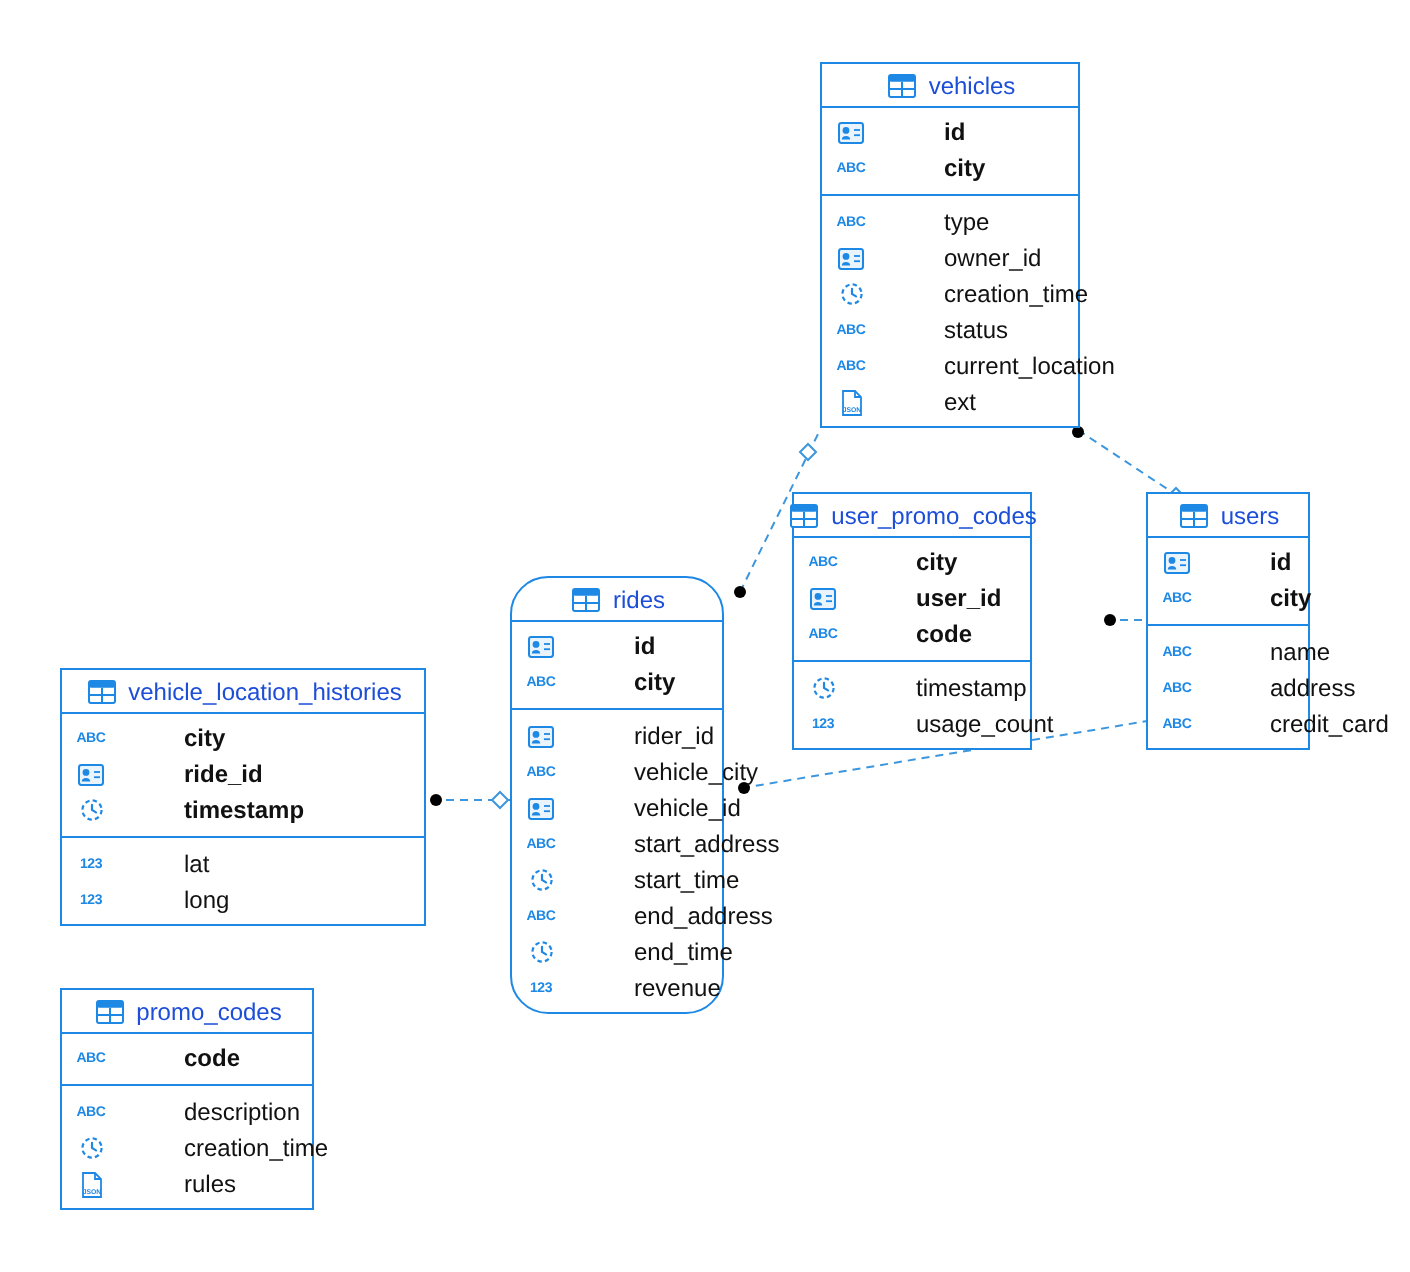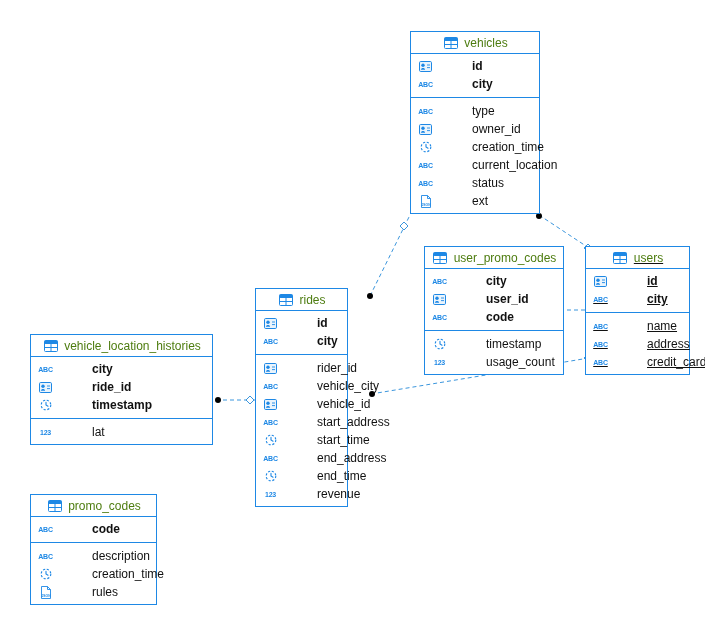--- a/index.html
+++ b/index.html
@@ -25,21 +25,21 @@
     border: 1px solid var(--accent, #1e88e5);
     font-size: 12px;
     color: #111111;
   }
   .entity-header {
     display: flex; align-items: center; justify-content: center;
     gap: 5px; height: 22px; padding: 0 6px;
     border-bottom: 1px solid var(--accent, #1e88e5);
     white-space: nowrap;
   }
-  .entity-title { color: #4d7c0f; }
+  .entity-title { color: #1d4ed8; }
   .sec { padding: 3px 0 4px; }
   .sec.keys { border-bottom: 1px solid var(--accent, #1e88e5); }
   .sec.cols { padding: 4px 0 3px; }
   .row {
     display: flex; align-items: center; gap: 5px;
     height: 18px; padding: 0 6px; white-space: nowrap;
   }
   .row.key .col-name { font-weight: bold; }
   .icon {
     width: 17px; flex: 0 0 17px;
@@ -135,39 +135,39 @@
             <span class="icon">
               <svg width="12" height="12" viewBox="0 0 12 12">
                 <circle cx="6" cy="6" r="4.8" fill="#fff" stroke="#1e88e5" stroke-width="1.1" stroke-dasharray="2.2 1.6"></circle>
                 <path d="M6 3.4 L6 6 L8 7.2" fill="none" stroke="#1e88e5" stroke-width="1.1" stroke-linecap="round"></path>
               </svg>
             </span>
             <span class="col-name">creation_time</span>
           </div>
           <div class="row">
             <span class="icon glyph">ABC</span>
+            <span class="col-name">status</span>
+          </div>
+          <div class="row">
+            <span class="icon glyph">ABC</span>
             <span class="col-name">current_location</span>
-          </div>
-          <div class="row">
-            <span class="icon glyph">ABC</span>
-            <span class="col-name">status</span>
           </div>
           <div class="row">
             <span class="icon">
               <svg width="11" height="13" viewBox="0 0 11 13">
                 <path d="M1.5 0.5 H7.5 L10.5 3.5 V12.5 H1.5 Z" fill="#fff" stroke="#1e88e5" stroke-width="0.9"></path>
                 <path d="M7.5 0.5 V3.5 H10.5" fill="none" stroke="#1e88e5" stroke-width="0.9"></path>
                 <text x="6" y="11.2" font-size="3.4" text-anchor="middle" font-weight="bold" fill="#1e88e5">JSON</text>
               </svg>
             </span>
             <span class="col-name">ext</span>
           </div>
         </div>
       </div>
-      <div class="entity" style="left: 424px; top: 246px; width: 140px;">
+      <div class="entity" style="left: 396px; top: 246px; width: 120px;">
         <div class="entity-header">
           <span class="icon">
             <svg width="14" height="12" viewBox="0 0 14 12">
               <rect x="0.5" y="0.5" width="13" height="11" rx="1" fill="#fff" stroke="#1e88e5"></rect>
               <rect x="0.5" y="0.5" width="13" height="3.4" rx="1" fill="#1e88e5"></rect>
               <line x1="7" y1="3.9" x2="7" y2="11.5" stroke="#1e88e5"></line>
               <line x1="0.5" y1="7.5" x2="13.5" y2="7.5" stroke="#1e88e5"></line>
             </svg>
           </span>
           <span class="entity-title">user_promo_codes</span>
@@ -203,21 +203,21 @@
               </svg>
             </span>
             <span class="col-name">timestamp</span>
           </div>
           <div class="row">
             <span class="icon glyph">123</span>
             <span class="col-name">usage_count</span>
           </div>
         </div>
       </div>
-      <div class="entity" style="left: 585px; top: 246px; width: 105px; text-decoration: underline;">
+      <div class="entity" style="left: 573px; top: 246px; width: 82px;">
         <div class="entity-header">
           <span class="icon">
             <svg width="14" height="12" viewBox="0 0 14 12">
               <rect x="0.5" y="0.5" width="13" height="11" rx="1" fill="#fff" stroke="#1e88e5"></rect>
               <rect x="0.5" y="0.5" width="13" height="3.4" rx="1" fill="#1e88e5"></rect>
               <line x1="7" y1="3.9" x2="7" y2="11.5" stroke="#1e88e5"></line>
               <line x1="0.5" y1="7.5" x2="13.5" y2="7.5" stroke="#1e88e5"></line>
             </svg>
           </span>
           <span class="entity-title">users</span>
@@ -248,21 +248,21 @@
           <div class="row">
             <span class="icon glyph">ABC</span>
             <span class="col-name">address</span>
           </div>
           <div class="row">
             <span class="icon glyph">ABC</span>
             <span class="col-name">credit_card</span>
           </div>
         </div>
       </div>
-      <div class="entity" style="left: 255px; top: 288px; width: 93px;">
+      <div class="entity" style="left: 255px; top: 288px; width: 107px; border-radius: 19px;">
         <div class="entity-header">
           <span class="icon">
             <svg width="14" height="12" viewBox="0 0 14 12">
               <rect x="0.5" y="0.5" width="13" height="11" rx="1" fill="#fff" stroke="#1e88e5"></rect>
               <rect x="0.5" y="0.5" width="13" height="3.4" rx="1" fill="#1e88e5"></rect>
               <line x1="7" y1="3.9" x2="7" y2="11.5" stroke="#1e88e5"></line>
               <line x1="0.5" y1="7.5" x2="13.5" y2="7.5" stroke="#1e88e5"></line>
             </svg>
           </span>
           <span class="entity-title">rides</span>
@@ -382,20 +382,24 @@
                 <path d="M6 3.4 L6 6 L8 7.2" fill="none" stroke="#1e88e5" stroke-width="1.1" stroke-linecap="round"></path>
               </svg>
             </span>
             <span class="col-name">timestamp</span>
           </div>
         </div>
         <div class="sec cols">
           <div class="row">
             <span class="icon glyph">123</span>
             <span class="col-name">lat</span>
+          </div>
+          <div class="row">
+            <span class="icon glyph">123</span>
+            <span class="col-name">long</span>
           </div>
         </div>
       </div>
       <div class="entity" style="left: 30px; top: 494px; width: 127px;">
         <div class="entity-header">
           <span class="icon">
             <svg width="14" height="12" viewBox="0 0 14 12">
               <rect x="0.5" y="0.5" width="13" height="11" rx="1" fill="#fff" stroke="#1e88e5"></rect>
               <rect x="0.5" y="0.5" width="13" height="3.4" rx="1" fill="#1e88e5"></rect>
               <line x1="7" y1="3.9" x2="7" y2="11.5" stroke="#1e88e5"></line>

